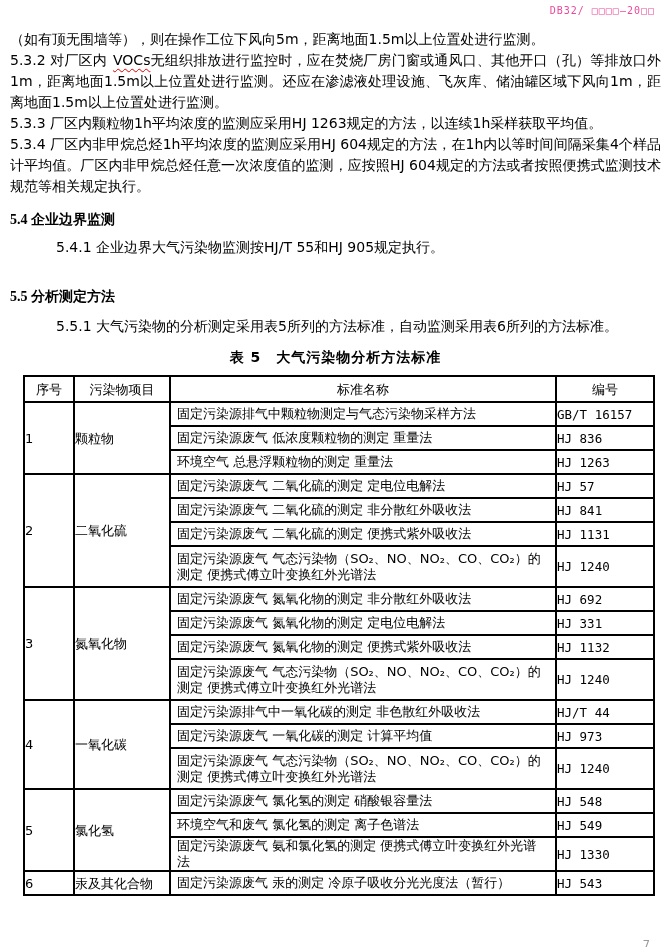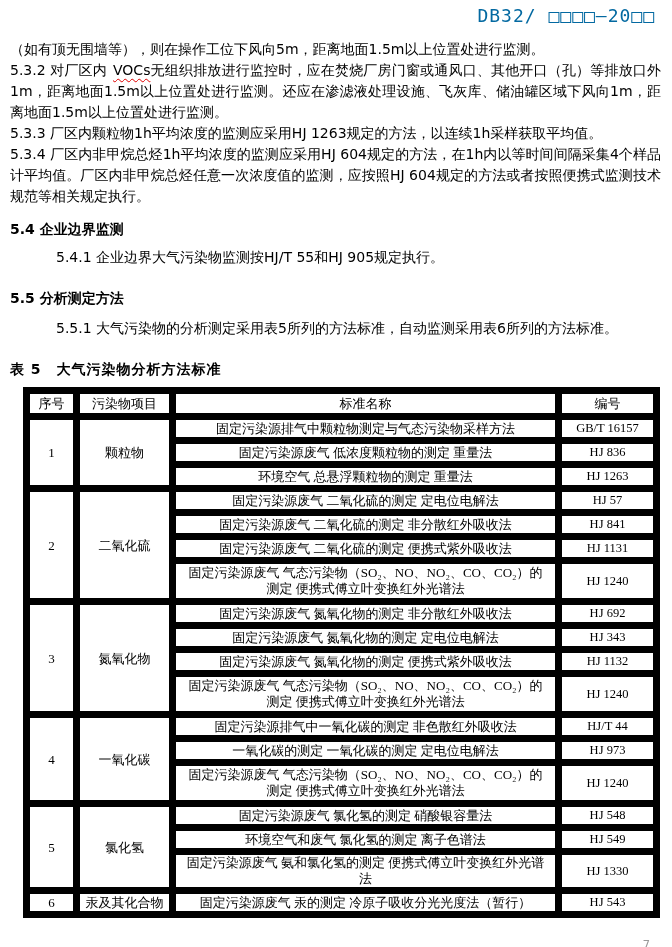--- a/index.html
+++ b/index.html
@@ -10,80 +10,80 @@
     height: 947px;
     background: #ffffff;
     font-family: "DejaVu Sans", sans-serif;
     color: #000000;
     padding: 5px 11px 0 10px;
     overflow: hidden;
   }
   .doc-header {
     text-align: right;
     font-family: "DejaVu Sans Mono", monospace;
-    font-size: 18px;
-    color: #0369a1;
+    font-size: 10px;
+    color: #ec4899;
     letter-spacing: 1px;
     margin-bottom: 13px;
     padding-right: 6px;
   }
   .para {
     font-size: 14px;
     line-height: 21px;
     text-align: justify;
     text-justify: inter-ideograph;
   }
   .para.first { margin-top: 8px; }
   .vocs-underline {
     text-decoration: underline wavy #e00000 1px;
     text-underline-offset: 3px;
     margin-left: 6px;
   }
   .section-heading {
     font-size: 14px;
     font-weight: bold;
     line-height: 21px;
+    font-family: Liberation Serif, serif;
   }
   .h54 { margin-top: 12px; margin-bottom: 7px; }
-  .h55 { margin-top: 20px; margin-bottom: 9px; }
+  .h55 { margin-top: 28px; margin-bottom: 9px; }
   .p541, .p551 { margin-bottom: 0; margin-left: 46px; }
   .table-caption {
     font-size: 14px;
     font-weight: bold;
+    text-align: center;
     line-height: 21px;
-    margin-top: 20px;
+    margin-top: 10px;
     margin-bottom: 7px;
     letter-spacing: 1px;
   }
   table.analysis {
     border-collapse: collapse;
     table-layout: fixed;
     width: 630px;
     margin-left: 13px;
     font-size: 13px;
   }
   table.analysis th, table.analysis td {
-    border: 7px solid #000000;
+    border: 2px solid #000000;
     vertical-align: middle;
-    font-family: Liberation Serif, serif;
   }
   table.analysis { border: 2px solid #000000; }
   table.analysis th {
     font-weight: normal;
     text-align: center;
     height: 26px;
     line-height: 15px;
   }
   td.serial-cell, td.pollutant-cell, td.code-cell {
-    text-align: center;
     line-height: 15px;
   }
   td.code-cell { font-family: "DejaVu Sans Mono", monospace; font-size: 12.5px; }
   td.std-name-cell {
-    text-align: center;
+    text-align: left;
     padding: 0 6px;
     line-height: 16px;
   }
   tr.row-single { height: 24px; }
   tr.row-double { height: 41px; margin-left: 40px; }
   .page-number {
     position: absolute;
     right: 22px;
     bottom: -5px;
     font-family: "DejaVu Sans Mono", monospace;
@@ -166,38 +166,38 @@
           <td class="code-cell">HJ 1240</td>
         </tr>
         <tr class="row-single">
           <td class="serial-cell" rowspan="4">3</td>
           <td class="pollutant-cell" rowspan="4">氮氧化物</td>
           <td class="std-name-cell">固定污染源废气 氮氧化物的测定 非分散红外吸收法</td>
           <td class="code-cell">HJ 692</td>
         </tr>
         <tr class="row-single">
           <td class="std-name-cell">固定污染源废气 氮氧化物的测定 定电位电解法</td>
-          <td class="code-cell">HJ 343</td>
+          <td class="code-cell">HJ 331</td>
         </tr>
         <tr class="row-single">
           <td class="std-name-cell">固定污染源废气 氮氧化物的测定 便携式紫外吸收法</td>
           <td class="code-cell">HJ 1132</td>
         </tr>
         <tr class="row-double">
           <td class="std-name-cell">固定污染源废气 气态污染物（SO₂、NO、NO₂、CO、CO₂）的测定 便携式傅立叶变换红外光谱法</td>
           <td class="code-cell">HJ 1240</td>
         </tr>
         <tr class="row-single">
           <td class="serial-cell" rowspan="3">4</td>
           <td class="pollutant-cell" rowspan="3">一氧化碳</td>
           <td class="std-name-cell">固定污染源排气中一氧化碳的测定 非色散红外吸收法</td>
           <td class="code-cell">HJ/T 44</td>
         </tr>
         <tr class="row-single">
-          <td class="std-name-cell">一氧化碳的测定 一氧化碳的测定 定电位电解法</td>
+          <td class="std-name-cell">固定污染源废气 一氧化碳的测定 计算平均值</td>
           <td class="code-cell">HJ 973</td>
         </tr>
         <tr class="row-double">
           <td class="std-name-cell">固定污染源废气 气态污染物（SO₂、NO、NO₂、CO、CO₂）的测定 便携式傅立叶变换红外光谱法</td>
           <td class="code-cell">HJ 1240</td>
         </tr>
         <tr class="row-single">
           <td class="serial-cell" rowspan="3">5</td>
           <td class="pollutant-cell" rowspan="3">氯化氢</td>
           <td class="std-name-cell">固定污染源废气 氯化氢的测定 硝酸银容量法</td>

